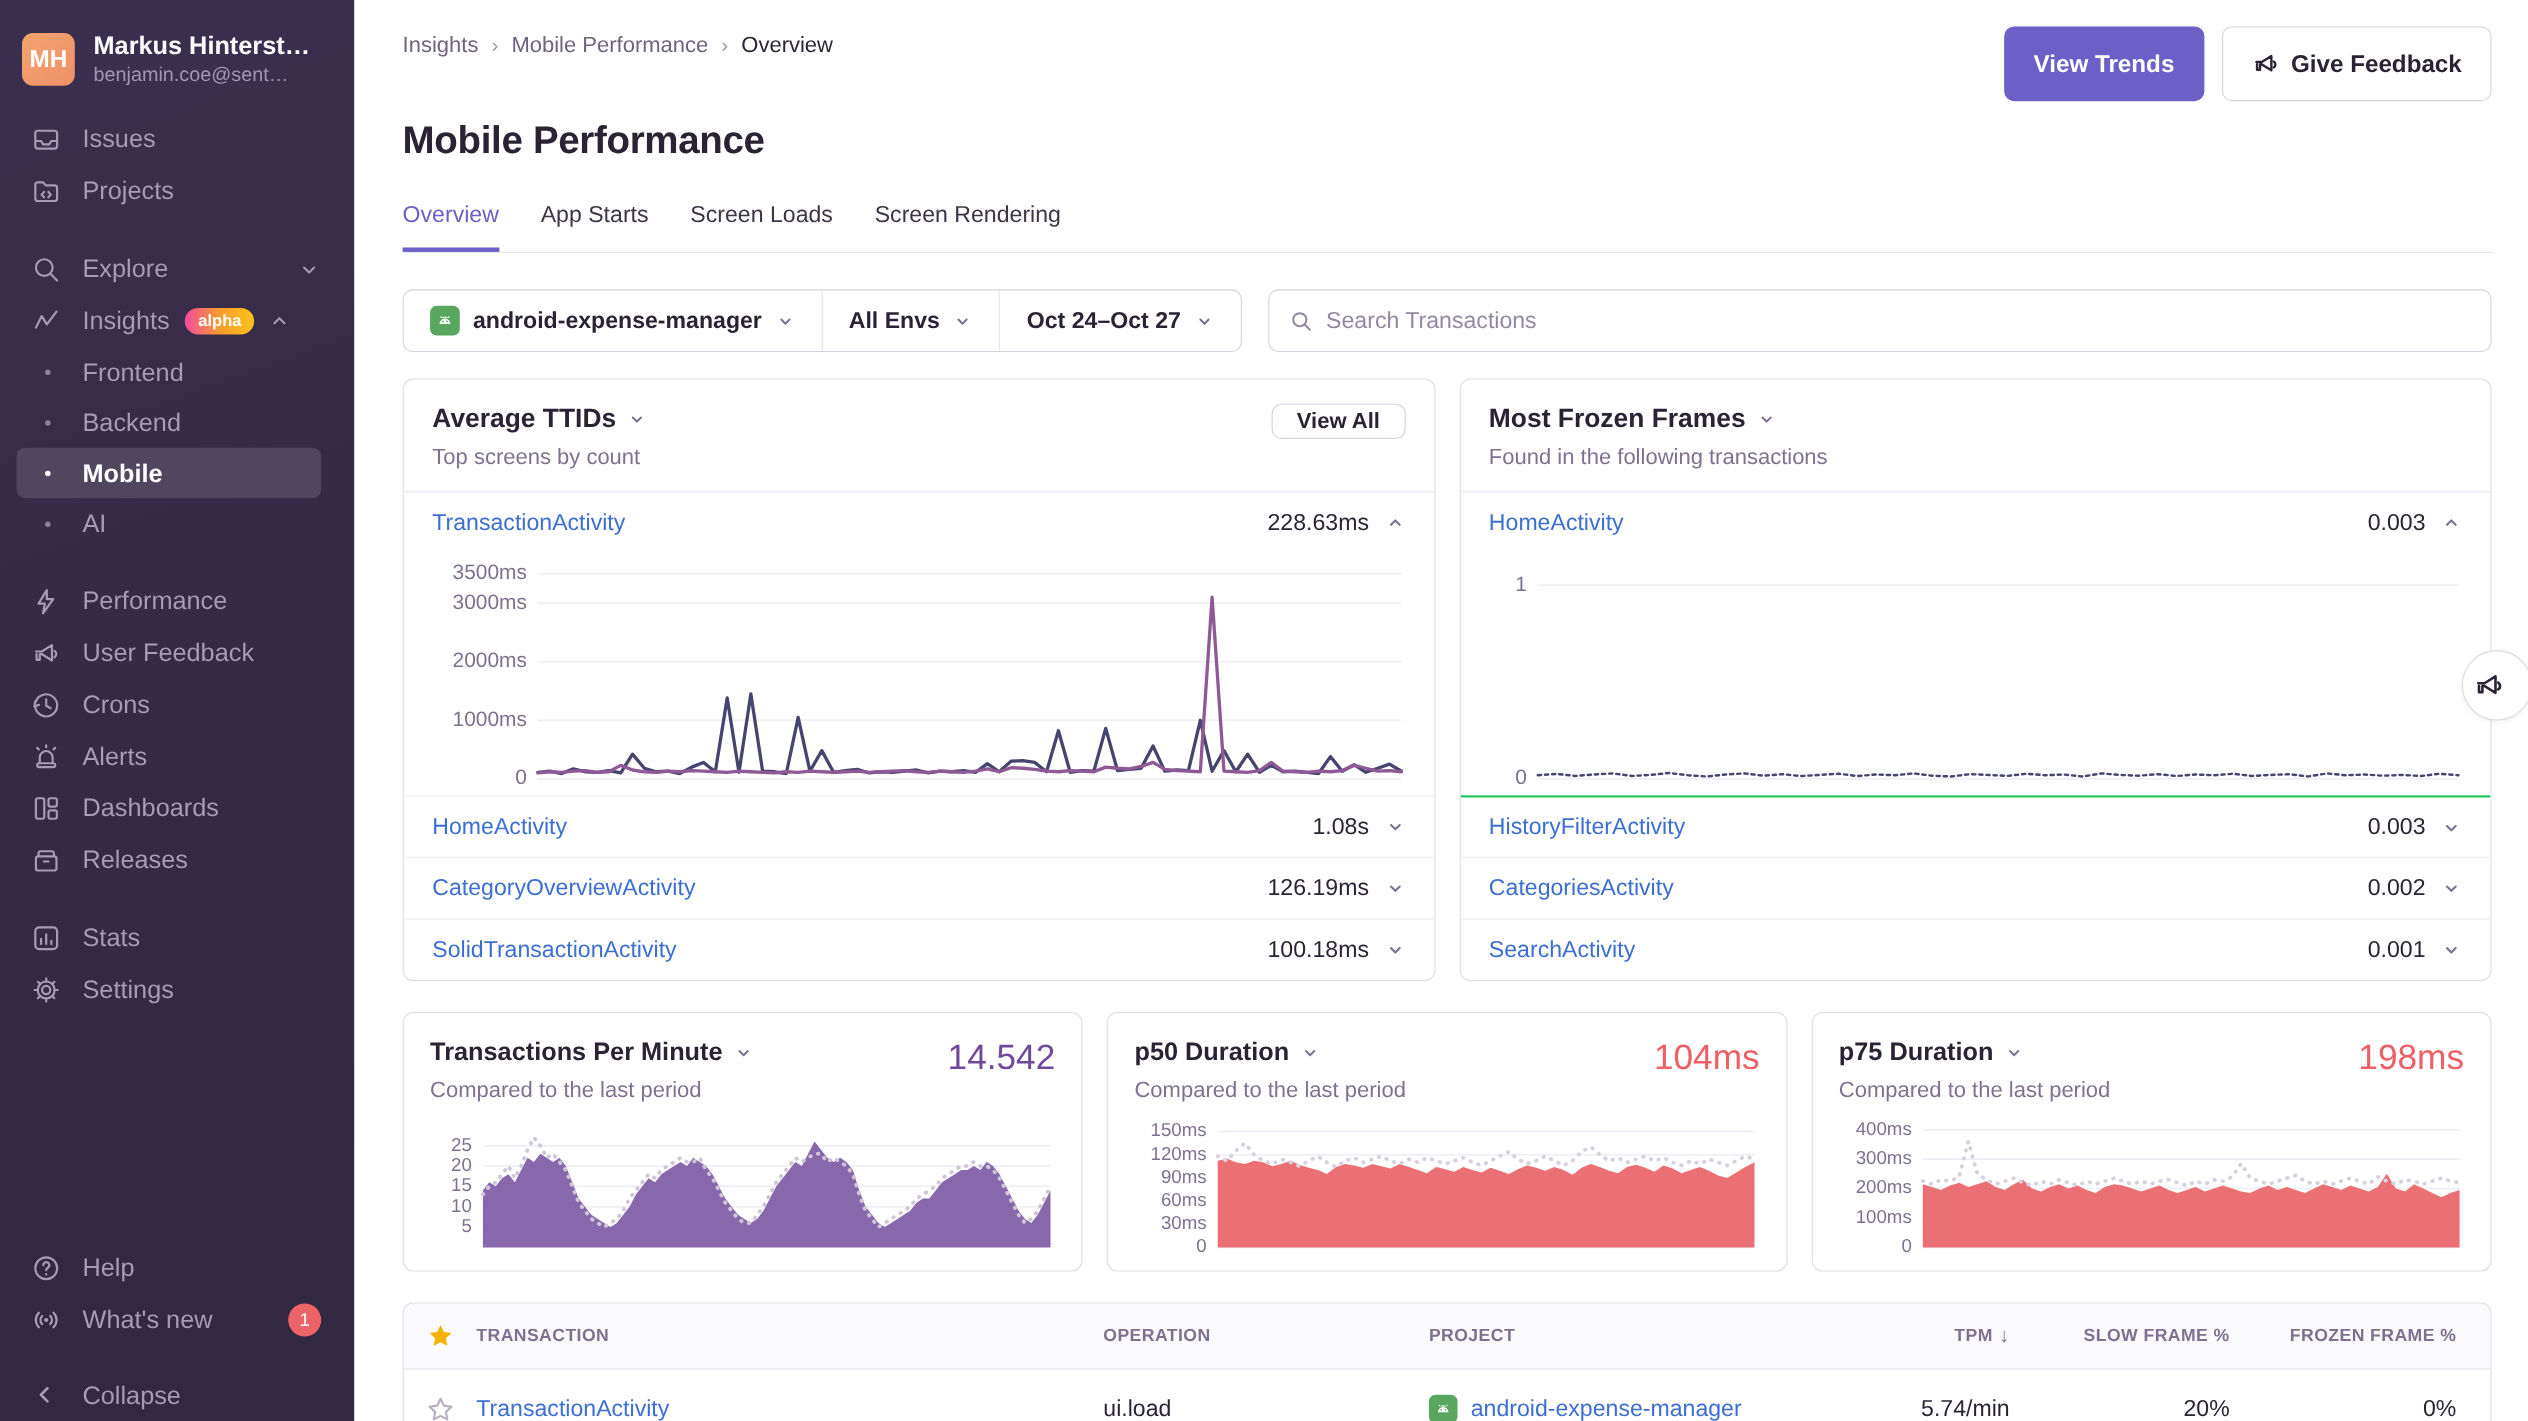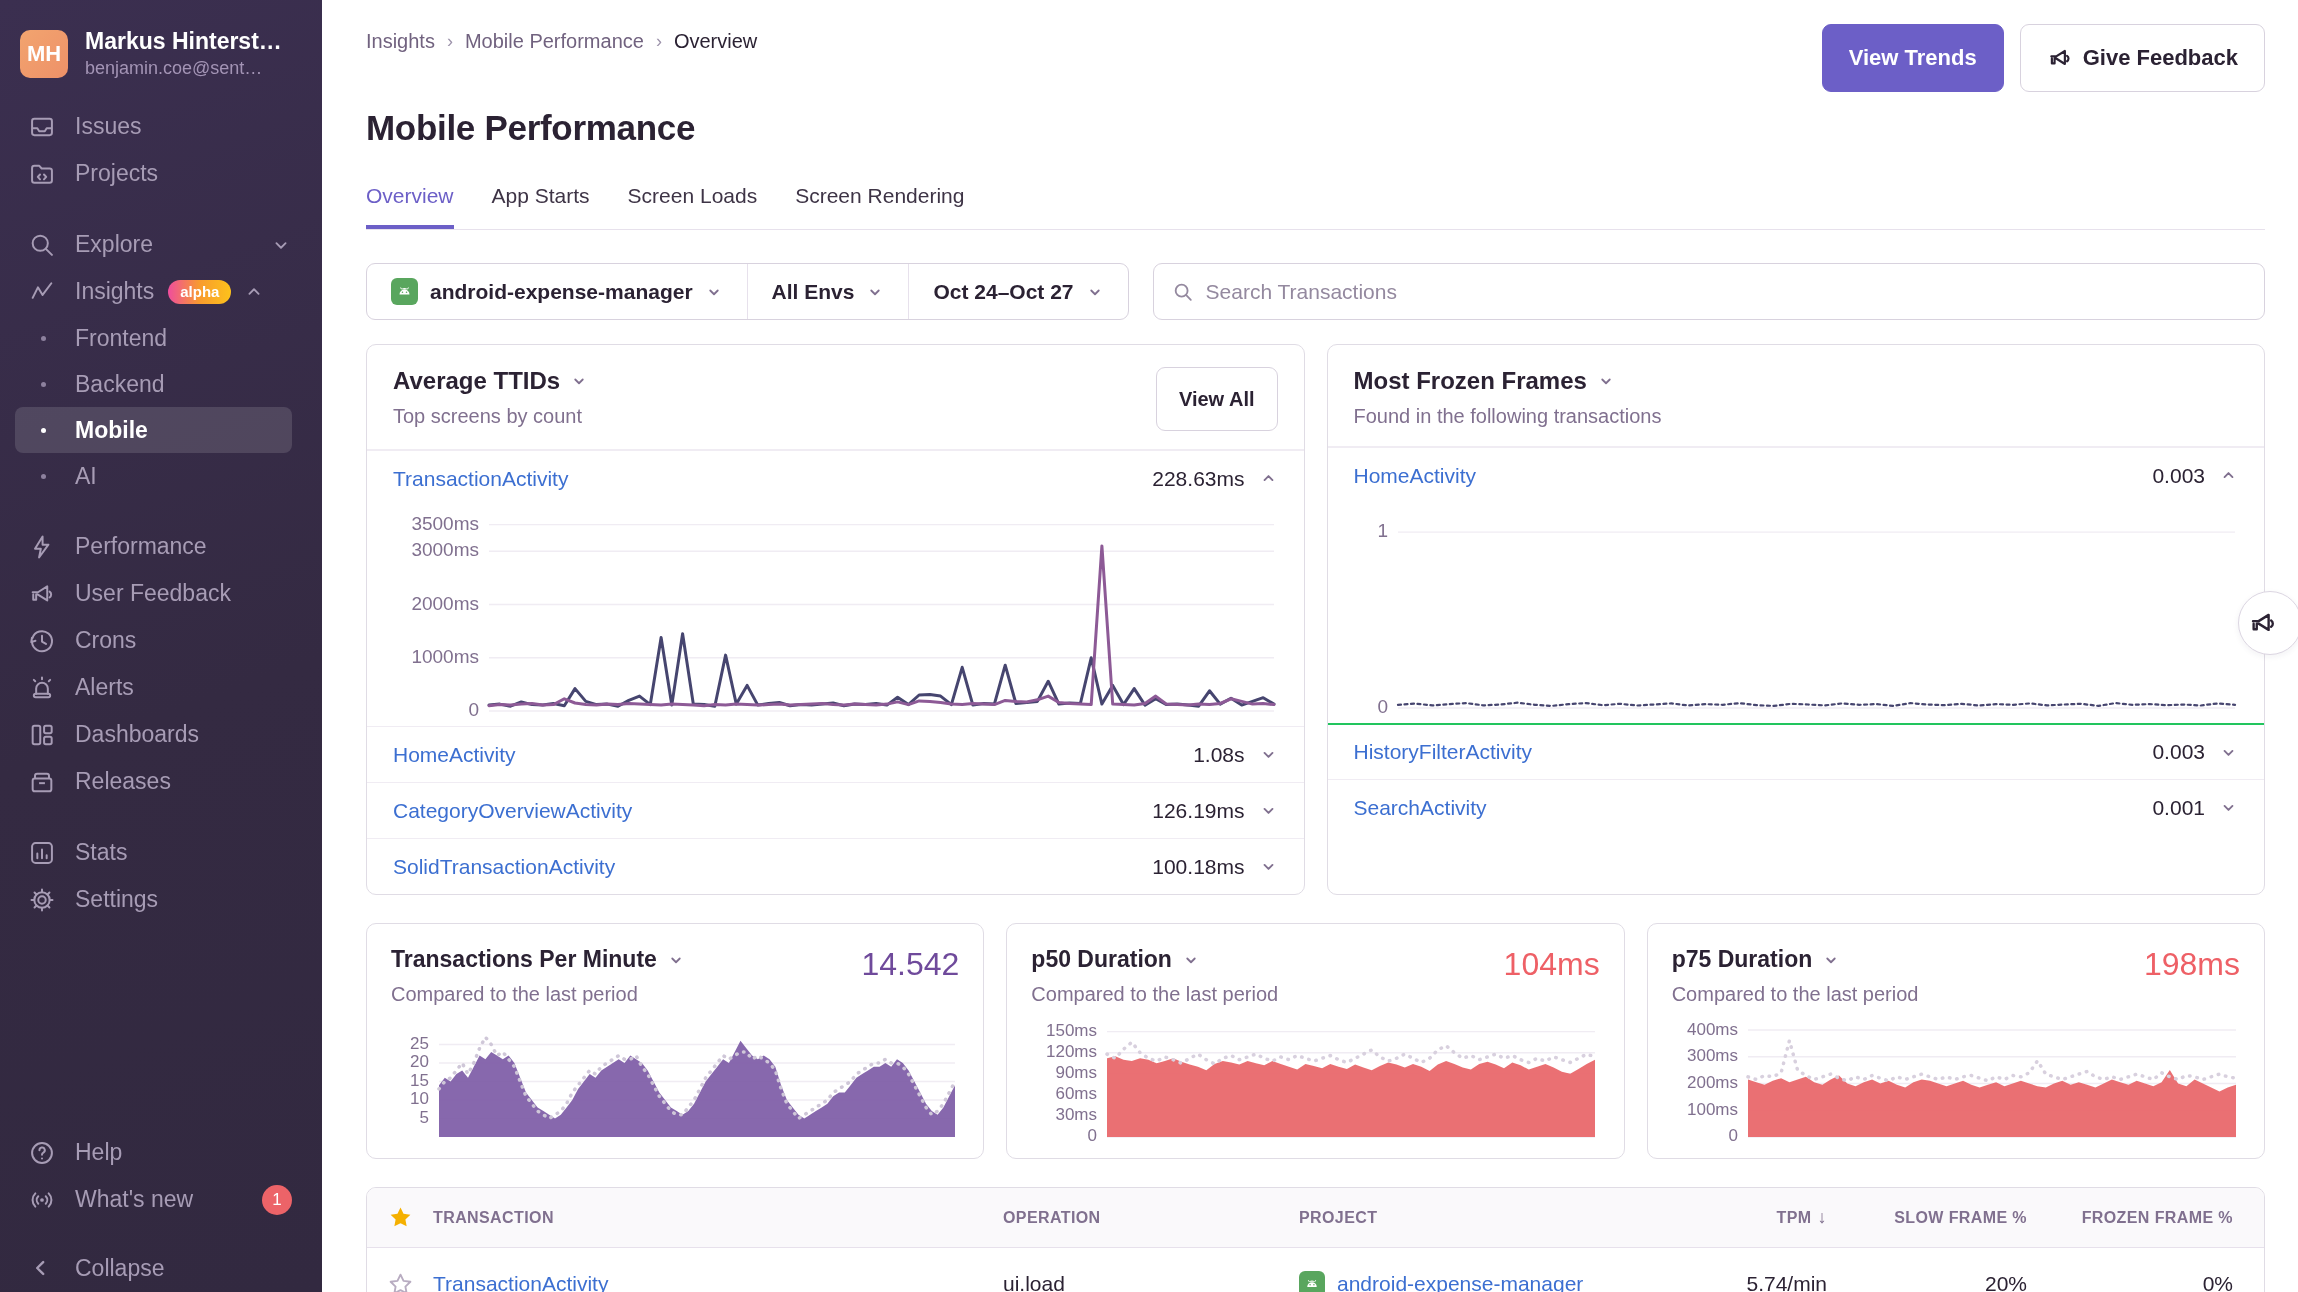--- a/index.html
+++ b/index.html
@@ -90,21 +90,21 @@
   .search-box input::placeholder { color: #94899f; }
   .android-chip { width: 27px; height: 27px; border-radius: 6px; background: #59a65e; display: flex; align-items: center; justify-content: center; }
 
   
   .cards-row1 { display: flex; gap: 22px; margin-top: 24px; }
   .card { border: 1px solid #e0dce5; border-radius: 10px; background: #fff; flex: 1 1 0; min-width: 0; }
   .card-head { padding: 22px 26px 18px; border-bottom: 1px solid #f0ecf3; display: flex; align-items: flex-start; }
   .card-title-wrap { }
   .card-title { font-size: 24px; font-weight: 700; color: #2b2233; display: flex; align-items: center; gap: 10px; }
   .card-sub { font-size: 20px; color: #80708f; margin-top: 10px; }
-  .view-all { margin-left: auto; height: 64px; padding: 0 22px; font-size: 20px; }
+  .view-all { margin-left: auto; height: 32px; padding: 0 22px; font-size: 20px; }
   .t-row { height: 56px; padding: 0 26px; display: flex; align-items: center; border-top: 1px solid #f0ecf3; }
   .t-row:first-child { border-top: none; }
   .t-link { font-size: 21px; color: #3c6fd1; cursor: pointer; text-decoration: none; }
   .t-val { margin-left: auto; font-size: 21px; color: #2b2233; display: flex; align-items: center; gap: 14px; }
   .chart-wrap { padding: 2px 26px 10px; }
   .chart-lg { width: 100%; height: 208px; }
 
   .cards-row2 { display: flex; gap: 22px; margin-top: 28px; }
   .m-card { border: 1px solid #e0dce5; border-radius: 10px; padding: 22px 24px 16px; flex: 1 1 0; min-width: 0; }
   .m-head { display: flex; align-items: flex-start; }
@@ -508,20 +508,29 @@
               <line x1="44" x2="881" y1="203" y2="203" stroke="#f0ecf3" stroke-width="1.4"></line>
               <text x="34" y="203" text-anchor="end" dominant-baseline="middle" fill="#80708f" font-size="19">0</text>
               <polyline points="44.0,199.8 61.1,198.6 78.2,200.4 95.2,199.1 112.3,198.1 129.4,200.4 146.5,199.5 163.6,197.7 180.7,199.8 197.7,200.9 214.8,199.1 231.9,198.1 249.0,200.2 266.1,198.8 283.1,200.5 300.2,199.5 317.3,198.4 334.4,200.5 351.5,199.1 368.6,199.8 385.6,198.1 402.7,200.2 419.8,200.9 436.9,198.8 454.0,199.5 471.0,200.4 488.1,198.4 505.2,199.8 522.3,199.1 539.4,200.9 556.4,198.1 573.5,199.5 590.6,200.2 607.7,198.8 624.8,200.5 641.9,199.1 658.9,199.8 676.0,198.4 693.1,200.4 710.2,199.5 727.3,198.8 744.3,200.9 761.4,198.1 778.5,199.8 795.6,199.1 812.7,200.2 829.8,199.5 846.8,200.5 863.9,198.4 881.0,199.8" fill="none" stroke="#46456f" stroke-width="2.2" stroke-linecap="round" stroke-linejoin="round" stroke-dasharray="3 3.5"></polyline>
             </svg>
           </div>
       </div>
       <div class="t-row" style="border-top:2px solid #22c55e;">
         <a class="t-link">HistoryFilterActivity</a>
         <span class="t-val">
             <span>0.003</span>
+          <svg viewBox="0 0 24 24" width="19" height="19" fill="none" stroke="#80708f" stroke-width="2.4" stroke-linecap="round" stroke-linejoin="round">
+              <path d="M7 10l5 5 5-5"></path>
+            </svg>
+        </span>
+      </div>
+      <div class="t-row">
+        <a class="t-link">CategoriesActivity</a>
+        <span class="t-val">
+            <span>0.002</span>
           <svg viewBox="0 0 24 24" width="19" height="19" fill="none" stroke="#80708f" stroke-width="2.4" stroke-linecap="round" stroke-linejoin="round">
               <path d="M7 10l5 5 5-5"></path>
             </svg>
         </span>
       </div>
       <div class="t-row">
         <a class="t-link">SearchActivity</a>
         <span class="t-val">
             <span>0.001</span>
           <svg viewBox="0 0 24 24" width="19" height="19" fill="none" stroke="#80708f" stroke-width="2.4" stroke-linecap="round" stroke-linejoin="round">

